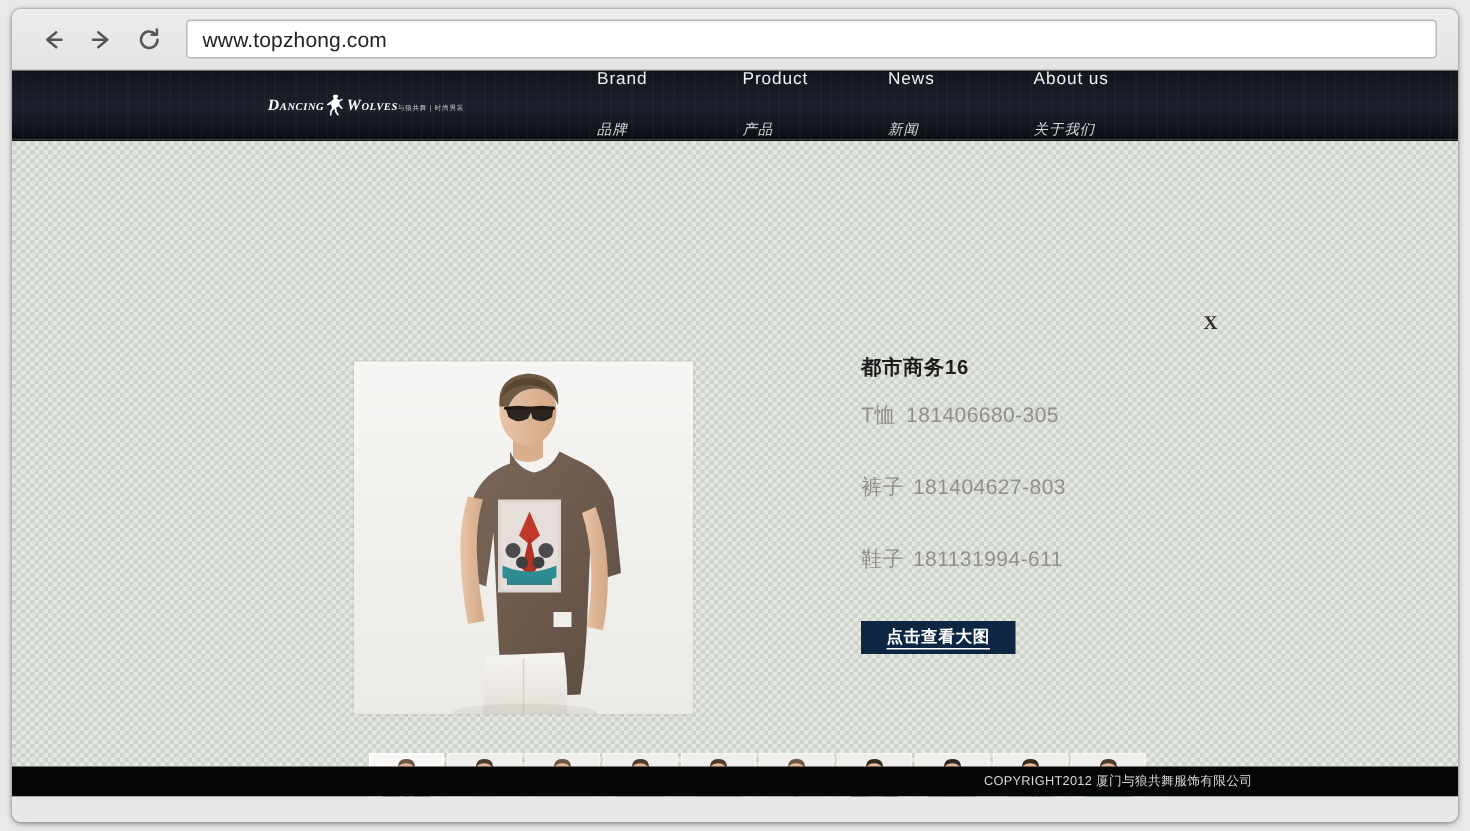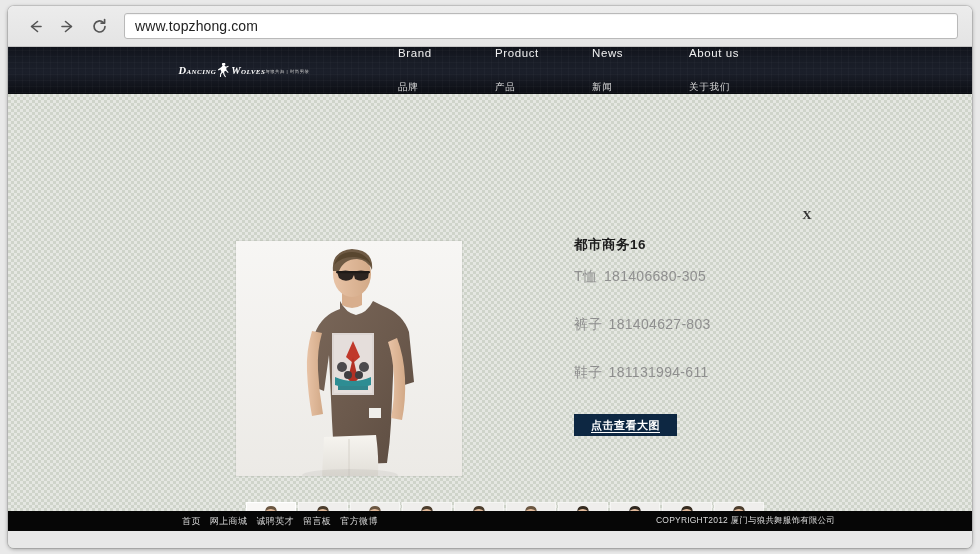--- a/index.html
+++ b/index.html
@@ -77,21 +77,21 @@
   .menu-item{
     width:97px;text-align:left;color:#e7e7e7;text-decoration:none;
     display:block;
   }
   .menu-en{
     font-size:11.5px;letter-spacing:.6px;color:#f0f0f0;line-height:13px;
     display:block;
   }
   .menu-cn{
     font-size:9.5px;color:#dcdcdc;letter-spacing:.8px;line-height:13px;
-    margin-top:20px;display:block;
+    margin-top:20px;display:block;font-style:italic;
   }
 
   
   .stage{
     position:relative;width:100%;height:428px;
     background-color:#cfd4ca;
     background-image:
       linear-gradient(45deg,rgba(255,255,255,.45) 25%,transparent 25%,transparent 75%,rgba(255,255,255,.45) 75%),
       linear-gradient(45deg,rgba(255,255,255,.45) 25%,transparent 25%,transparent 75%,rgba(255,255,255,.45) 75%);
     background-size:6px 6px;
@@ -451,24 +451,17 @@
         <span>
           <svg width="18" height="16" viewBox="0 0 18 16">
             <path d="M1 8 H13" stroke="#ffffff" stroke-width="2.4" stroke-linecap="round"></path>
             <path d="M10 4 L15 8 L10 12" fill="none" stroke="#ffffff" stroke-width="2.4" stroke-linecap="round" stroke-linejoin="round"></path>
           </svg>
         </span>
       </div>
     </div>
 
     <div class="footer">
-      <div class="foot-links">
-        <a href="#">首页</a>
-        <a href="#">网上商城</a>
-        <a href="#">诚聘英才</a>
-        <a href="#">留言板</a>
-        <a href="#">官方微博</a>
-      </div>
       <div class="copyright">COPYRIGHT2012 厦门与狼共舞服饰有限公司</div>
     </div>
     <div class="footer-pad"></div>
   </div>
 </div>
 
 </body></html>

